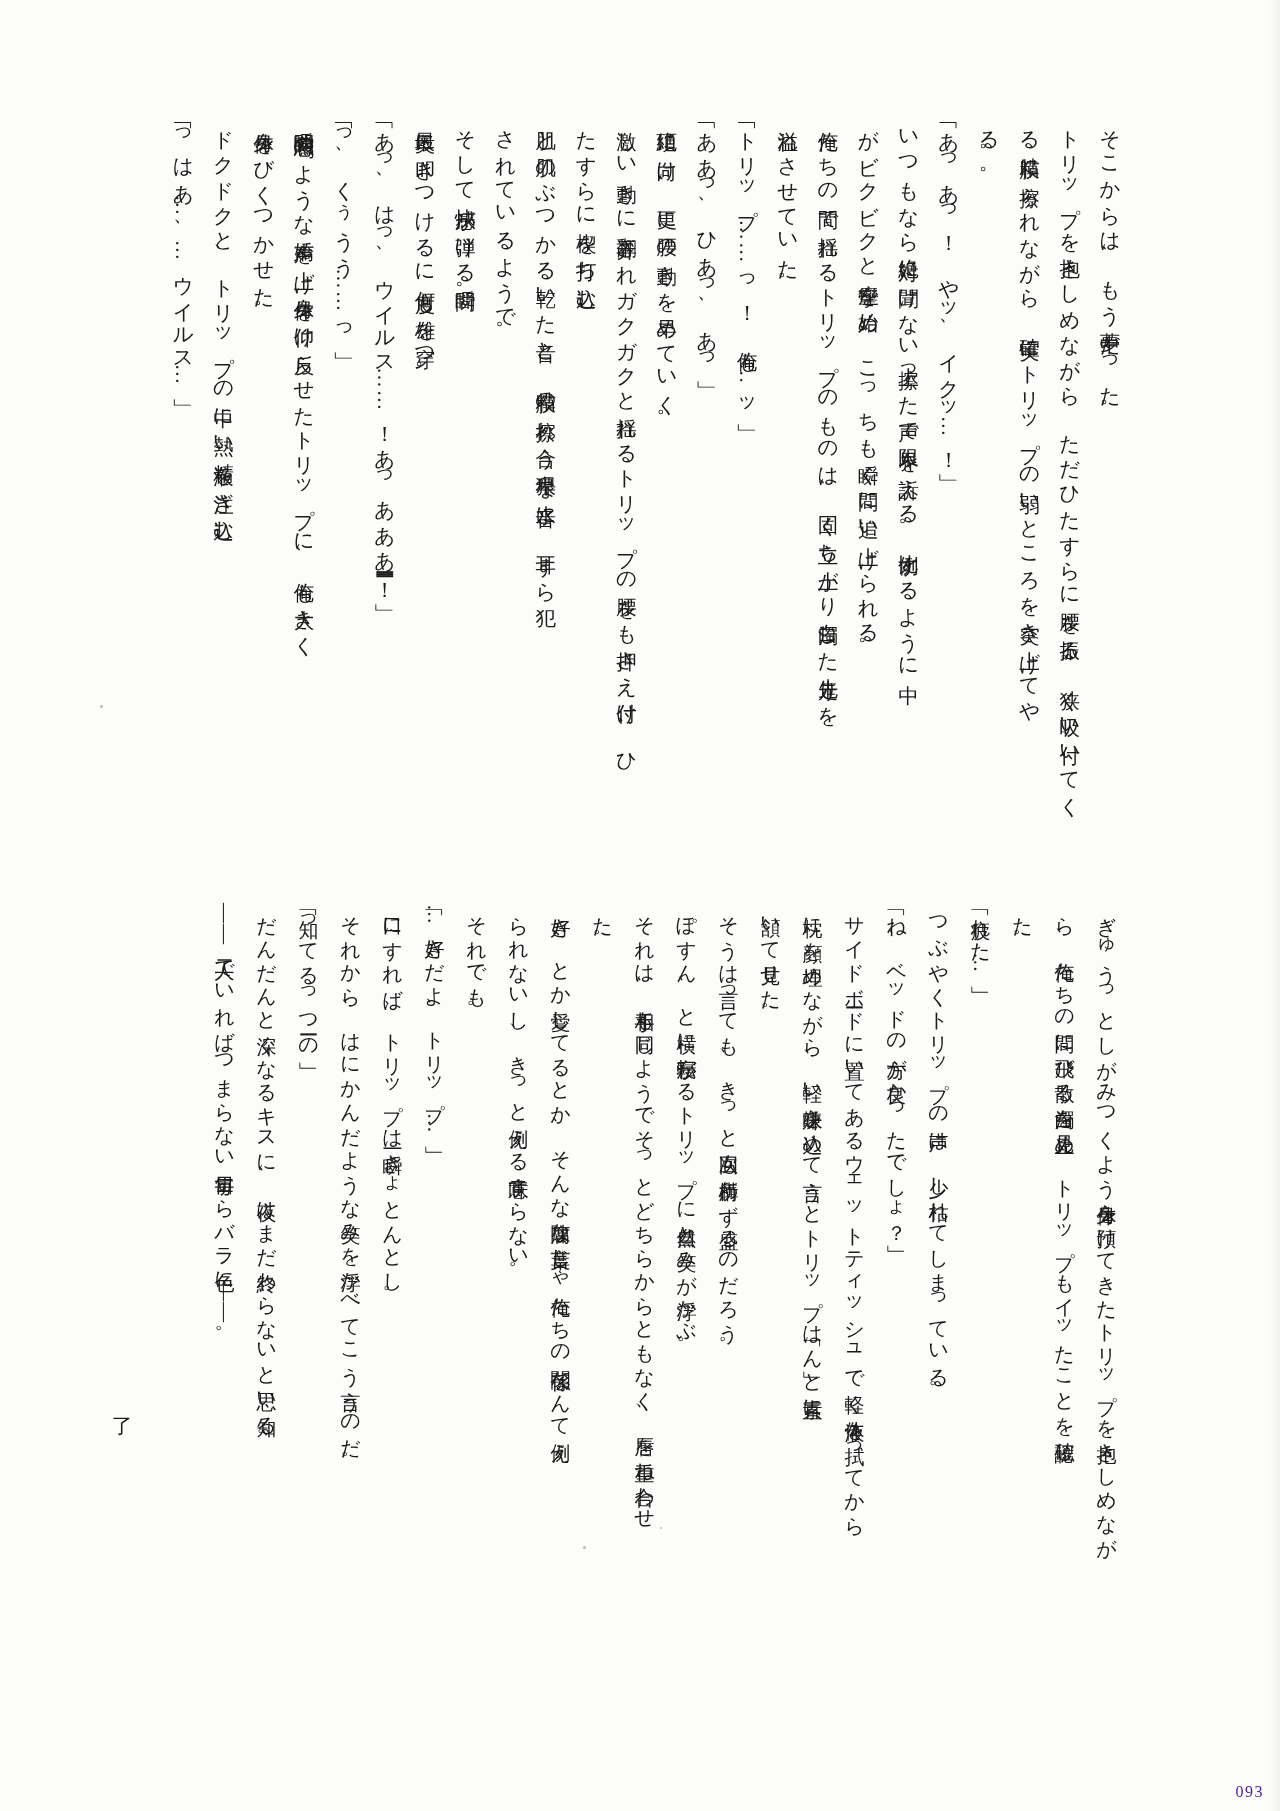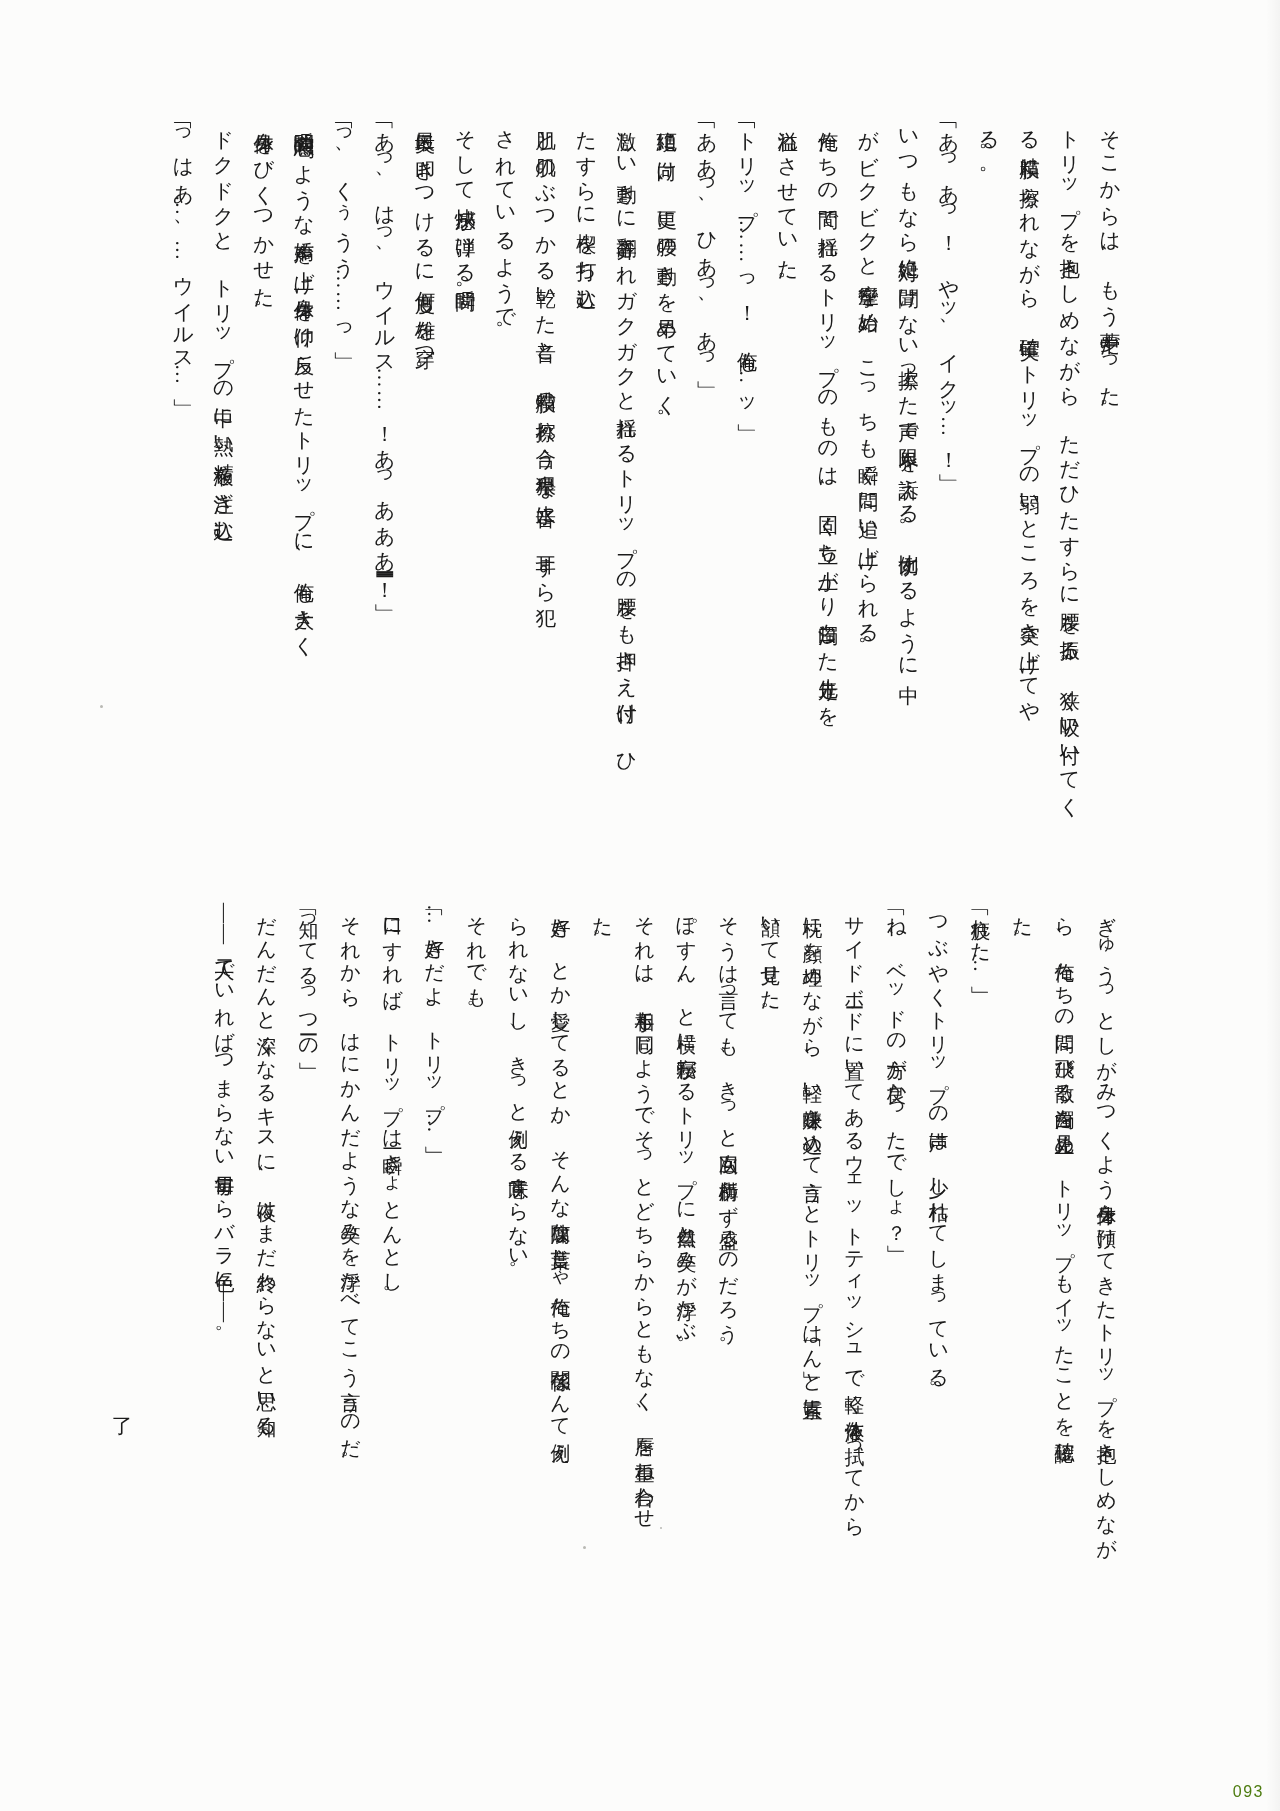--- a/index.html
+++ b/index.html
@@ -51,24 +51,24 @@
     position: absolute;
     left: 108px;
     top: 1402px;
     font-size: 21px;
     writing-mode: vertical-rl;
   }
   .page-number {
     position: absolute;
     top: 1783px;
     right: 16px;
-    font-family: Liberation Sans, sans-serif;
+    font-family: Liberation Serif, serif;
     font-size: 16px;
     letter-spacing: 1.5px;
-    color: #4d7c0f;
+    color: #4c1d95;
   }
   .speck {
     position: absolute;
     border-radius: 50%;
     background: #b9b9b4;
   }
   .speck.s1 { left: 100px; top: 705px;  width: 3px; height: 3px; }
   .speck.s2 { left: 583px; top: 1546px; width: 3px; height: 3px; }
   .speck.s3 { left: 660px; top: 1527px; width: 2px; height: 2px; }
 </style>

